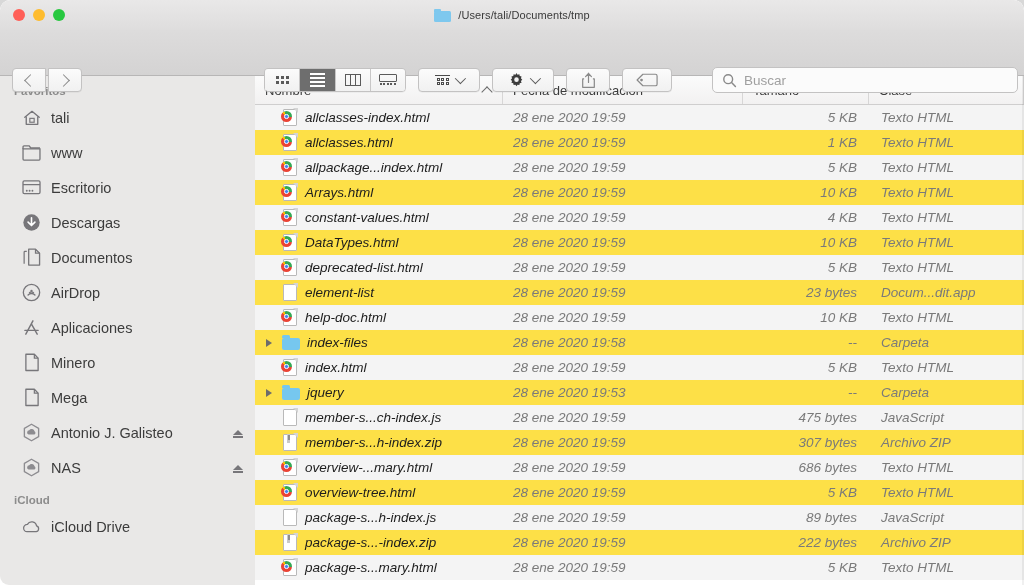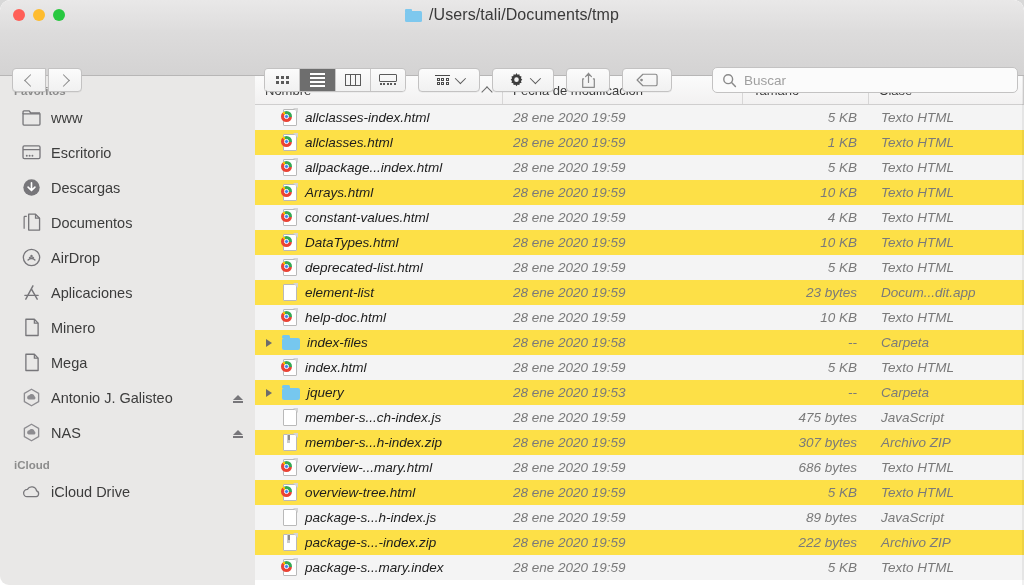--- a/index.html
+++ b/index.html
@@ -65,21 +65,21 @@
     background: #7ec8ee;
     border-radius: 1px 1px 0 0;
   }
   #title-folder .body {
     position: absolute; left: 0; top: 2px;
     width: 17px; height: 11px;
     background: #7ec8ee;
     border-radius: 1.5px;
   }
   #title-text {
-    font-size: 16px;
+    font-size: 11px;
     color: #3a3a3a;
     letter-spacing: 0.1px;
   }
 
   
   #toolbar {
     position: absolute;
     left: 0; top: 30px;
     width: 1024px; height: 46px;
     background: linear-gradient(to bottom, #dddcdc 0%, #d4d3d3 100%);
@@ -544,20 +544,30 @@
         <circle cx="6.6" cy="6.6" r="4.7" stroke="#8a8a8a" stroke-width="1.5" fill="none"></circle>
         <line x1="10.2" y1="10.2" x2="14.3" y2="14.3" stroke="#8a8a8a" stroke-width="1.6" stroke-linecap="round"></line>
       </svg>
       <span id="search-text">Buscar</span>
     </div>
   </div>
 
   <div id="sidebar">
     <div id="sb-content">
         <div class="sb-header">Favoritos</div>
+        <div class="sb-item">
+          <span class="sb-icon">
+            <svg width="18" height="18" viewBox="0 0 20 20">
+              <path d="M10 2.6 L18 9.2 M10 2.6 L2 9.2" stroke="#77767a" stroke-width="1.5" fill="none" stroke-linecap="round"></path>
+              <path d="M3.6 8.4 V17 H16.4 V8.4" stroke="#77767a" stroke-width="1.5" fill="none" stroke-linejoin="round"></path>
+              <rect x="7.6" y="10.4" width="4.8" height="4.3" stroke="#77767a" stroke-width="1.3" fill="none"></rect>
+            </svg>
+          </span>
+          <span class="sb-label">tali</span>
+        </div>
         <div class="sb-item">
           <span class="sb-icon">
             <svg width="19" height="16" viewBox="0 0 20 17">
               <path d="M1 4.2 V15 A1 1 0 0 0 2 16 H18 A1 1 0 0 0 19 15 V4.2 Z" stroke="#77767a" stroke-width="1.4" fill="none"></path>
               <path d="M1 4.2 V2 A1 1 0 0 1 2 1 H7.6 L9.2 3.2 H19" stroke="#77767a" stroke-width="1.4" fill="none" stroke-linejoin="round"></path>
             </svg>
           </span>
           <span class="sb-label">www</span>
         </div>
         <div class="sb-item">
@@ -938,21 +948,21 @@
           <div class="c-kind">Archivo ZIP</div>
         </div>
         <div class="row odd">
           <div class="c-name">
             <span class="disclosure"></span>
             <span class="ficon">
               <span class="doc-page"></span>
               <span class="doc-fold"></span>
               <span class="chrome"></span>
             </span>
-            <span class="fname">package-s...mary.index</span>
+            <span class="fname">package-s...mary.html</span>
           </div>
           <div class="c-date">28 ene 2020 19:59</div>
           <div class="c-size">5 KB</div>
           <div class="c-kind">Texto HTML</div>
         </div>
       </div>
     <div id="scroll-edge"></div>
   </div>
 
 </div>

